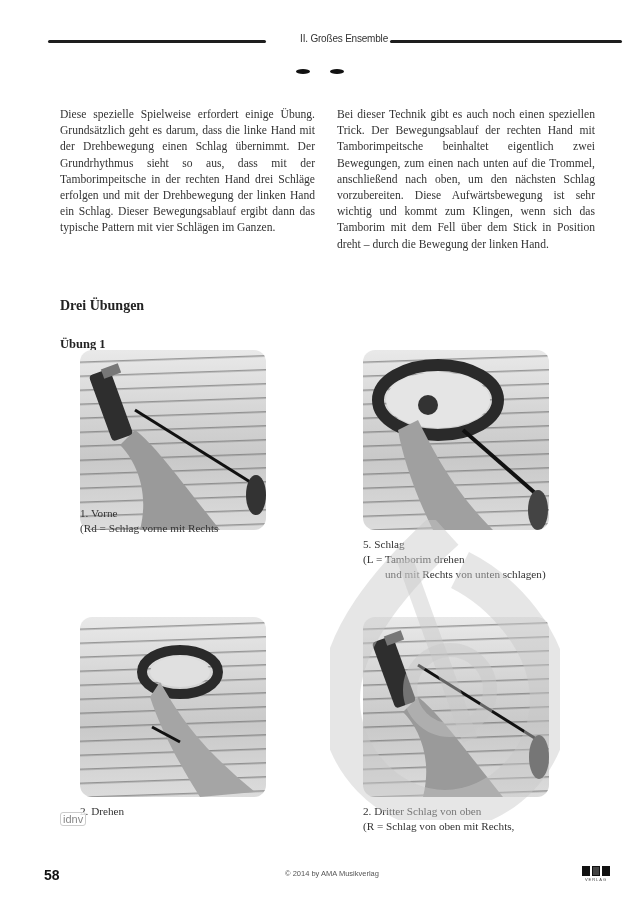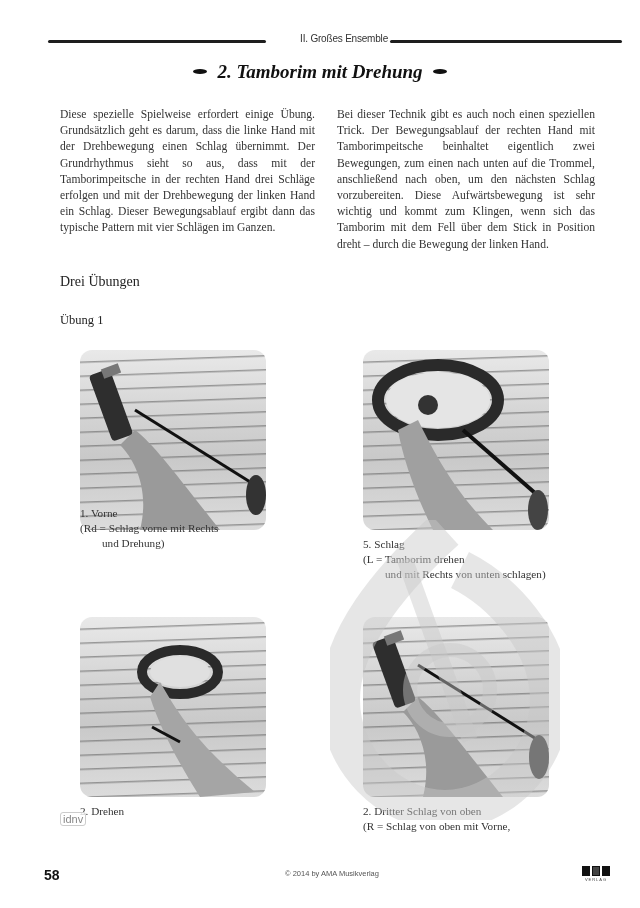--- a/index.html
+++ b/index.html
@@ -16,21 +16,21 @@
   .chapter-title { position: absolute; top: 61px; left: 0; width: 640px; text-align: center;
                    font-family: "Liberation Serif", serif; font-weight: bold; font-style: italic;
                    font-size: 19px; color: #111; }
   .orn { display: inline-block; width: 14px; height: 5px; background: #111; border-radius: 50%;
          vertical-align: middle; margin: 0 10px; position: relative; top: -2px; }
 
   .col { position: absolute; top: 107px; font-size: 11.6px; line-height: 16.2px; text-align: justify; color: #333; }
   .col.left { left: 60px; width: 255px; }
   .col.right { left: 337px; width: 258px; }
 
-  .h-sub { position: absolute; font-weight: normal; color: #222; }
+  .h-sub { position: absolute; font-weight: bold; color: #222; margin-top: 24px; }
   .h-drei { top: 274px; left: 60px; font-size: 14px; }
   .h-uebung { top: 313px; left: 60px; font-size: 12.5px; }
 
   
   .watermark { position: absolute; left: 330px; top: 520px; width: 230px; height: 300px; pointer-events: none; }
 
   
   .photo { position: absolute; border-radius: 12px; overflow: hidden;
            background:
              repeating-linear-gradient(178deg, rgba(0,0,0,0) 0px, rgba(0,0,0,0) 11px, rgba(90,90,90,0.55) 12px, rgba(0,0,0,0) 14px),
@@ -63,42 +63,41 @@
                font-family: "Liberation Sans", sans-serif; color: #444; text-align: center; }
 </style>
 </head>
 <body>
 
 <div class="header-rule left"></div>
 <div class="section-label">II. Großes Ensemble</div>
 <div class="header-rule right"></div>
 
 <div class="chapter-title">
-  <span class="orn"></span><span>2. Tamborim mit Drehung</span><span class="orn"></span>
+  <span class="orn"></span><span class="orn"></span>
 </div>
 
 <div class="col left">Diese spezielle Spielweise erfordert einige Übung. Grundsätzlich geht es darum, dass die linke Hand mit der Drehbewegung einen Schlag übernimmt. Der Grundrhythmus sieht so aus, dass mit der Tamborimpeitsche in der rechten Hand drei Schläge erfolgen und mit der Drehbewegung der linken Hand ein Schlag. Dieser Bewegungsablauf ergibt dann das typische Pattern mit vier Schlägen im Ganzen.</div>
 <div class="col right">Bei dieser Technik gibt es auch noch einen speziellen Trick. Der Bewegungsablauf der rechten Hand mit Tamborimpeitsche beinhaltet eigentlich zwei Bewegungen, zum einen nach unten auf die Trommel, anschließend nach oben, um den nächsten Schlag vorzubereiten. Diese Aufwärtsbewegung ist sehr wichtig und kommt zum Klingen, wenn sich das Tamborim mit dem Fell über dem Stick in Position dreht – durch die Bewegung der linken Hand.</div>
 
 <div class="h-sub h-drei">Drei Übungen</div>
 <div class="h-sub h-uebung">Übung 1</div>
 
 <div class="photo p1">
   <svg viewBox="0 0 186 180">
     <path d="M60 180 C70 140 55 110 40 95 L55 80 C75 95 100 130 140 180 Z" fill="#9a9a9a"></path>
     <rect x="20" y="20" width="22" height="70" rx="4" transform="rotate(-20 31 55)" fill="#2e2e2e"></rect>
     <rect x="22" y="16" width="18" height="10" transform="rotate(-20 31 21)" fill="#777"></rect>
     <line x1="55" y1="60" x2="175" y2="135" stroke="#111" stroke-width="3"></line>
     <ellipse cx="176" cy="145" rx="10" ry="20" fill="#333"></ellipse>
   </svg>
 </div>
 <div class="cap c1">
   <span>1. Vorne</span><br>
   <span>(Rd = Schlag vorne mit Rechts</span>
-  <span class="indent">und Drehung)</span>
 </div>
 
 <div class="photo p3">
   <svg viewBox="0 0 186 180">
     <ellipse cx="75" cy="50" rx="60" ry="35" fill="none" stroke="#2a2a2a" stroke-width="12"></ellipse>
     <ellipse cx="75" cy="50" rx="52" ry="28" fill="#e5e5e5"></ellipse>
     <circle cx="65" cy="55" r="10" fill="#333"></circle>
     <path d="M55 70 C70 100 90 140 130 180 L70 180 C55 150 40 110 35 80 Z" fill="#a0a0a0"></path>
     <line x1="100" y1="80" x2="180" y2="150" stroke="#111" stroke-width="4"></line>
     <ellipse cx="175" cy="160" rx="10" ry="20" fill="#444"></ellipse>
@@ -126,21 +125,21 @@
   <svg viewBox="0 0 186 180">
     <path d="M60 180 C70 140 55 110 40 95 L55 80 C75 95 100 130 140 180 Z" fill="#9a9a9a"></path>
     <rect x="20" y="20" width="22" height="70" rx="4" transform="rotate(-20 31 55)" fill="#2e2e2e"></rect>
     <rect x="22" y="16" width="18" height="10" transform="rotate(-20 31 21)" fill="#777"></rect>
     <line x1="55" y1="48" x2="178" y2="125" stroke="#111" stroke-width="3"></line>
     <ellipse cx="176" cy="140" rx="10" ry="22" fill="#333"></ellipse>
   </svg>
 </div>
 <div class="cap c4">
   <span>2. Dritter Schlag von oben</span><br>
-  <span>(R = Schlag von oben mit Vorne,</span>
+  <span>(R = Schlag von oben mit Rechts,</span>
 </div>
 
 <svg class="watermark" viewBox="0 0 230 300">
   <path d="M115 10 C60 60 10 120 10 180 C10 240 60 290 115 290 C170 290 220 240 220 180 C220 120 170 70 130 50" fill="none" stroke="rgba(200,200,200,0.45)" stroke-width="40"></path>
   <circle cx="120" cy="170" r="40" fill="none" stroke="rgba(200,200,200,0.45)" stroke-width="14"></circle>
   <line x1="75" y1="40" x2="140" y2="220" stroke="rgba(200,200,200,0.45)" stroke-width="16"></line>
 </svg>
 
 <span class="stamp">idnv</span>
 

